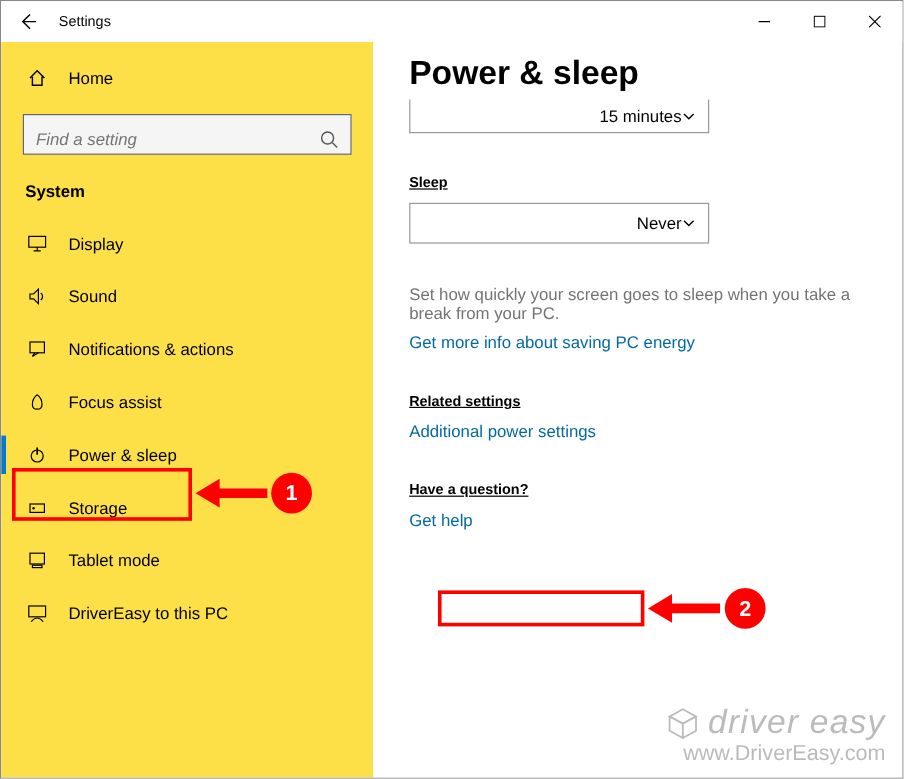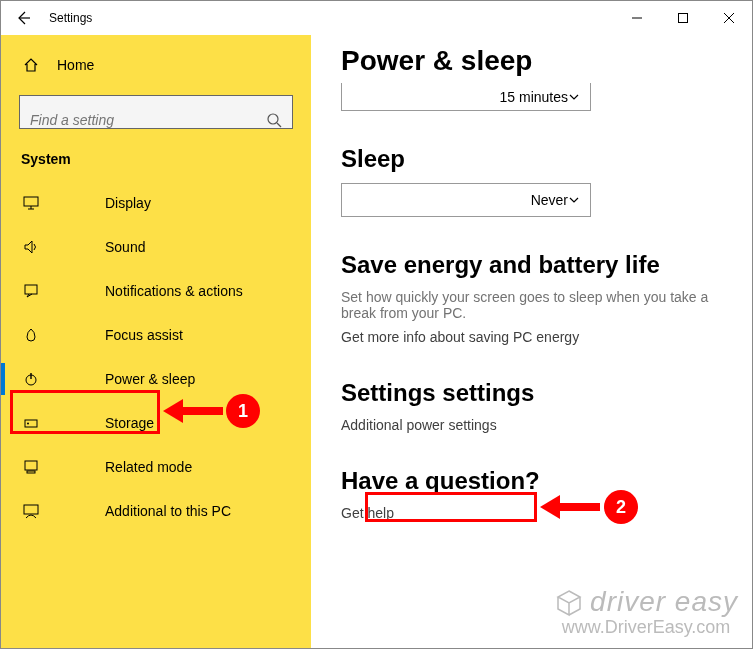--- a/index.html
+++ b/index.html
@@ -73,22 +73,22 @@
     cursor: default;
   }
   .sb-home .ico { width: 20px; display:flex; justify-content:center; }
   .sb-home span.lbl { margin-left: 16px; font-size: 14px; }
   .searchbox {
     margin: 10px 18px 14px 18px;
     height: 34px;
     border: 1px solid #666;
     background: #f5f5f5;
     display: flex;
-    align-items: flex-end;
-    padding: 0 10px;
+    align-items: flex-start;
+    padding: 12px 10px;
     justify-content: space-between;
   }
   .searchbox input {
     border: none;
     background: transparent;
     outline: none;
     font-size: 14px;
     width: 200px;
     color: #555;
     font-style: italic;
@@ -99,21 +99,20 @@
     padding: 8px 20px 14px 20px;
   }
   .sb-list { display:flex; flex-direction:column; }
   .sb-item {
     display: flex;
     align-items: center;
     height: 44px;
     padding-left: 20px;
     cursor: default;
     position: relative;
-    gap: 48px;
   }
   .sb-item .ico { width: 20px; display:flex; justify-content:center; align-items:center; }
   .sb-item .lbl { margin-left: 16px; font-size: 14px; }
   .sb-item.active::before {
     content:"";
     position:absolute;
     left:0; top:6px; bottom:6px;
     width:4px;
     background:#0078d4;
   }
@@ -136,35 +135,36 @@
     justify-content: flex-end;
     width: 250px;
     height: 34px;
     border: 1px solid #999;
     padding: 0 10px;
     font-size: 14px;
     margin-bottom: 30px;
   }
   .dropdown.cut { border-top: none; height: 28px; margin-bottom: 34px;}
   .section-title {
-    font-size: 24px;
+    font-size: 12px;
     font-weight: 600;
     margin-bottom: 10px;
+    text-decoration: underline;
   }
   .desc {
     font-size: 14px;
     color: #737373;
     margin-bottom: 8px;
   }
   .subtitle {
     font-size: 14px;
     margin-bottom: 8px;
   }
   .link {
-    color: #404040;
+    color: #0369a1;
     font-size: 14px;
     cursor: pointer;
     display: inline-block;
   }
   .block { margin-bottom: 34px; }
   
   .callout-box {
     position: absolute;
     border: 3px solid #f00;
     pointer-events: none;
@@ -184,21 +184,21 @@
   }
   .callout-arrow {
     position:absolute;
     pointer-events:none;
   }
   
   .watermark {
     position:absolute;
     right: 14px;
     bottom: 10px;
-    text-align:center;
+    text-align:right;
     color:#bbb;
     pointer-events:none;
     font-style: italic;
     line-height: 1.1;
   }
   .watermark .l1 { font-size: 28px; letter-spacing:1px; }
   .watermark .l2 { font-size: 18px; font-style: normal; }
   .wm-hex {
     display:inline-block;
     vertical-align: middle;
@@ -313,30 +313,30 @@
             </span>
           <span class="lbl">Storage</span>
         </div>
         <div class="sb-item">
           <span class="ico">
               <svg width="16" height="16" viewBox="0 0 16 16">
                 <rect x="2" y="2" width="12" height="9" stroke="#000" fill="none"></rect>
                 <rect x="4" y="12" width="8" height="2" stroke="#000" fill="none"></rect>
               </svg>
             </span>
-          <span class="lbl">Related mode</span>
+          <span class="lbl">Tablet mode</span>
         </div>
         <div class="sb-item">
           <span class="ico">
               <svg width="16" height="16" viewBox="0 0 16 16">
                 <rect x="1" y="2" width="14" height="9" stroke="#000" fill="none"></rect>
                 <path d="M3 15 Q8 9 13 15" stroke="#000" fill="none"></path>
               </svg>
             </span>
-          <span class="lbl">Additional to this PC</span>
+          <span class="lbl">DriverEasy to this PC</span>
         </div>
       </div>
     </div>
 
     <div class="main">
       <div class="page-title">Power &amp; sleep</div>
 
       <div class="dropdown cut">
         <span>15 minutes</span>
         <svg width="12" height="12" viewBox="0 0 12 12">
@@ -348,27 +348,26 @@
         <div class="section-title">Sleep</div>
         <div class="dropdown">
           <span>Never</span>
           <svg width="12" height="12" viewBox="0 0 12 12">
               <path d="M2 4 L6 8 L10 4" stroke="#000" fill="none" stroke-width="1.2"></path>
             </svg>
         </div>
       </div>
 
       <div class="block">
-        <div class="section-title">Save energy and battery life</div>
         <div class="desc">Set how quickly your screen goes to sleep when you take a break from your PC.</div>
         <span class="link">Get more info about saving PC energy</span>
       </div>
 
       <div class="block">
-        <div class="section-title">Settings settings</div>
+        <div class="section-title">Related settings</div>
         <span class="link">Additional power settings</span>
       </div>
 
       <div class="block" style="margin-bottom:0">
         <div class="section-title">Have a question?</div>
         <span class="link">Get help</span>
       </div>
 
       <div class="watermark">
         <div class="l1">

